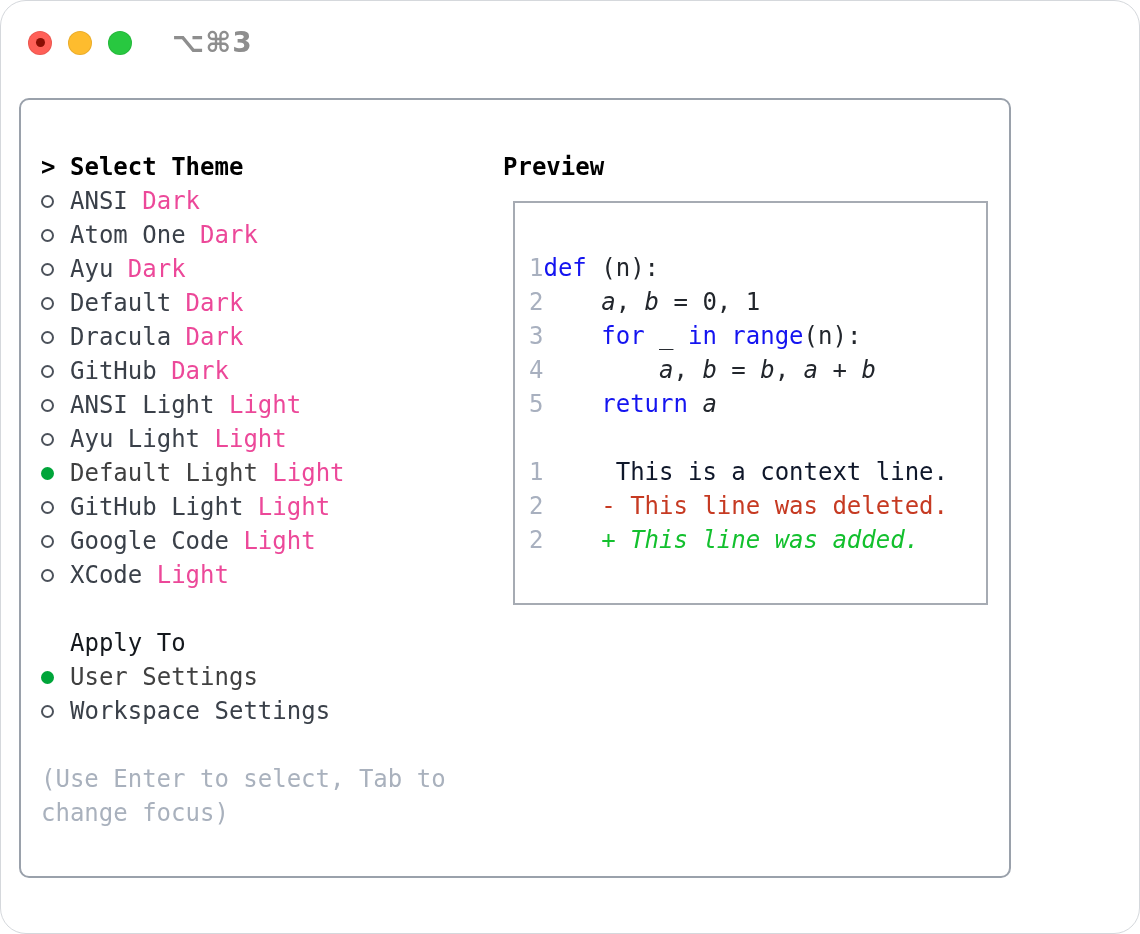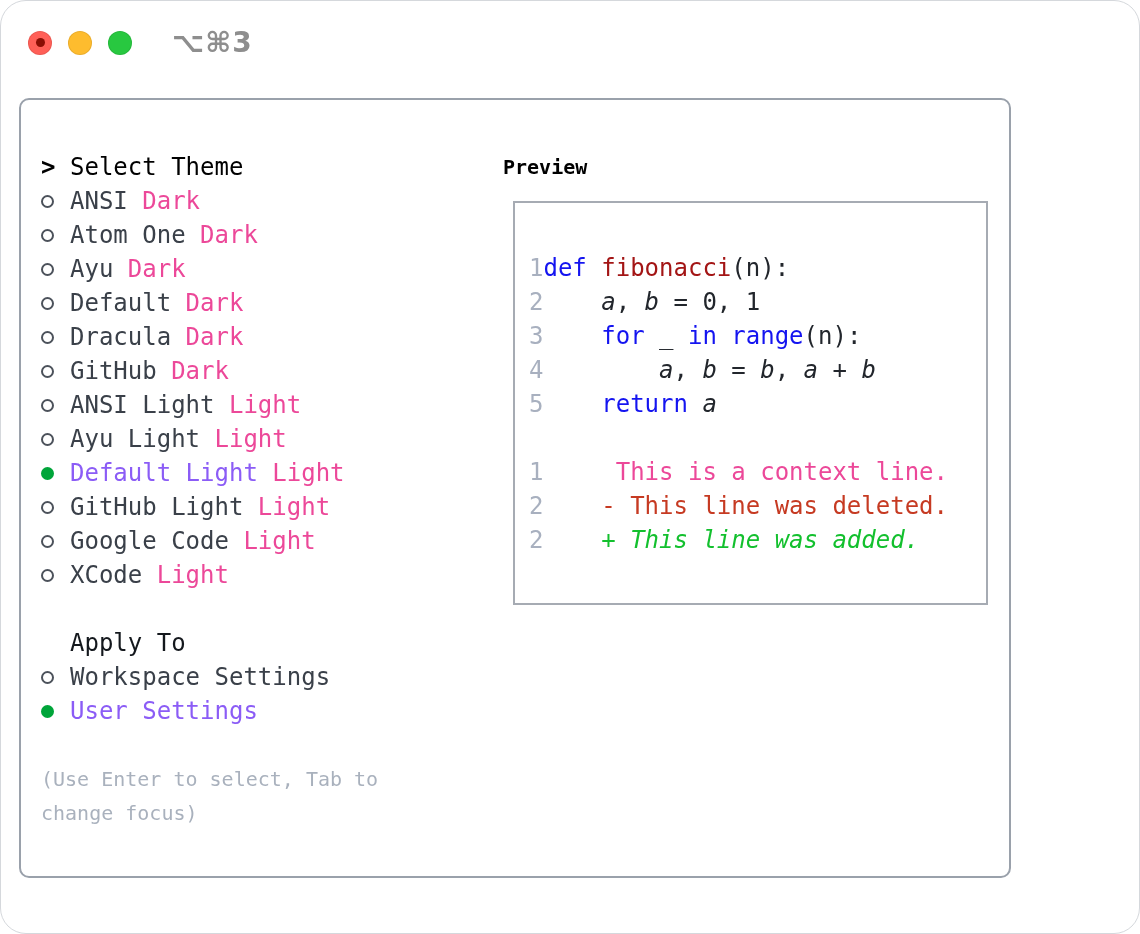--- a/index.html
+++ b/index.html
@@ -24,41 +24,41 @@
     padding:50px 0 0 20px;display:flex;
   }
   .left-col{width:462px;flex:none;}
   .right-col{flex:1;}
   .row{height:34px;line-height:34px;font-size:24px;display:flex;align-items:center;white-space:pre;}
   .gap{height:34px;}
   .marker{width:29px;flex:none;display:inline-flex;align-items:center;}
   .marker .circ{width:13px;height:13px;border-radius:50%;border:2px solid #4c525b;box-sizing:border-box;}
   .selected .marker .circ{background:#00a53a;border-color:#00a53a;}
   .hdr-prefix{width:29px;flex:none;color:#000000;font-weight:bold;}
-  .hdr-label{color:#000000;font-weight:normal;}
+  .hdr-label{color:#000000;font-weight:bold;}
   .tname{color:#3a4049;text-align:right;}
   .tvariant{color:#ec4899;margin-left:1ch;}
-  .selected .tname{color:#8b5cf6;}
+  .selected .tname{color:#404040;}
   .apply-hdr{margin-left:29px;color:#14181d;}
-  .help{margin-top:34px;width:412px;font-size:20px;line-height:34px;color:#a9b1bd;}
+  .help{margin-top:34px;width:412px;font-size:24px;line-height:34px;color:#a9b1bd;}
   
-  .preview-title{height:34px;line-height:34px;font-size:20px;font-weight:bold;color:#000000;white-space:pre;}
+  .preview-title{height:34px;line-height:34px;font-size:24px;font-weight:bold;color:#000000;white-space:pre;}
   .preview-box{
     margin-top:17px;margin-left:10px;width:475px;box-sizing:border-box;
     border:2px solid #a6abb3;background:#ffffff;
     padding:48px 0 46px 14px;
   }
   .cline{height:34px;line-height:34px;font-size:24px;white-space:pre;display:flex;}
   .ln{width:1ch;flex:none;color:#a8b0bf;}
   .seg{white-space:pre;}
   .pl{color:#22262c;}
   .kw{color:#1414f0;}
   .fn{color:#a31515;}
   .var{color:#22262c;font-style:italic;}
-  .ctx{color:#ec4899;}
+  .ctx{color:#0f172a;}
   .del{color:#c63a22;text-align:center;}
   .add{color:#13c02e;font-style:italic;}
 </style>
 </head>
 <body>
 
 <div class="window">
 
   <div class="titlebar">
     <div class="tl-dot tl-red">
@@ -112,37 +112,37 @@
       </div>
       <div class="row theme-row">
         <span class="marker"><span class="circ"></span></span><span class="tname">XCode</span><span class="tvariant">Light</span>
       </div>
 
       <div class="gap"></div>
 
       <div class="row">
         <span class="apply-hdr">Apply To</span>
       </div>
+      <div class="row theme-row selected">
+        <span class="marker"><span class="circ"></span></span><span class="tname">User Settings</span>
+      </div>
       <div class="row theme-row">
         <span class="marker"><span class="circ"></span></span><span class="tname">Workspace Settings</span>
-      </div>
-      <div class="row theme-row selected">
-        <span class="marker"><span class="circ"></span></span><span class="tname">User Settings</span>
       </div>
 
       <div class="help">(Use Enter to select, Tab to change focus)</div>
     </div>
 
     <div class="right-col">
       <div class="preview-title">Preview</div>
 
       <div class="preview-box">
 
         <div class="cline">
-          <span class="ln">1</span><span class="seg kw">def </span><span class="seg fn">fibonacci</span><span class="seg pl">(n):</span>
+          <span class="ln">1</span><span class="seg kw">def </span><span class="seg pl">(n):</span>
         </div>
         <div class="cline">
           <span class="ln">2</span><span class="seg pl">    </span><span class="seg var">a</span><span class="seg pl">, </span><span class="seg var">b</span><span class="seg pl"> = 0, 1</span>
         </div>
         <div class="cline">
           <span class="ln">3</span><span class="seg pl">    </span><span class="seg kw">for</span><span class="seg pl"> _ </span><span class="seg kw">in</span><span class="seg pl"> </span><span class="seg kw">range</span><span class="seg pl">(n):</span>
         </div>
         <div class="cline">
           <span class="ln">4</span><span class="seg pl">        </span><span class="seg var">a</span><span class="seg pl">, </span><span class="seg var">b</span><span class="seg pl"> = </span><span class="seg var">b</span><span class="seg pl">, </span><span class="seg var">a</span><span class="seg pl"> + </span><span class="seg var">b</span>
         </div>

